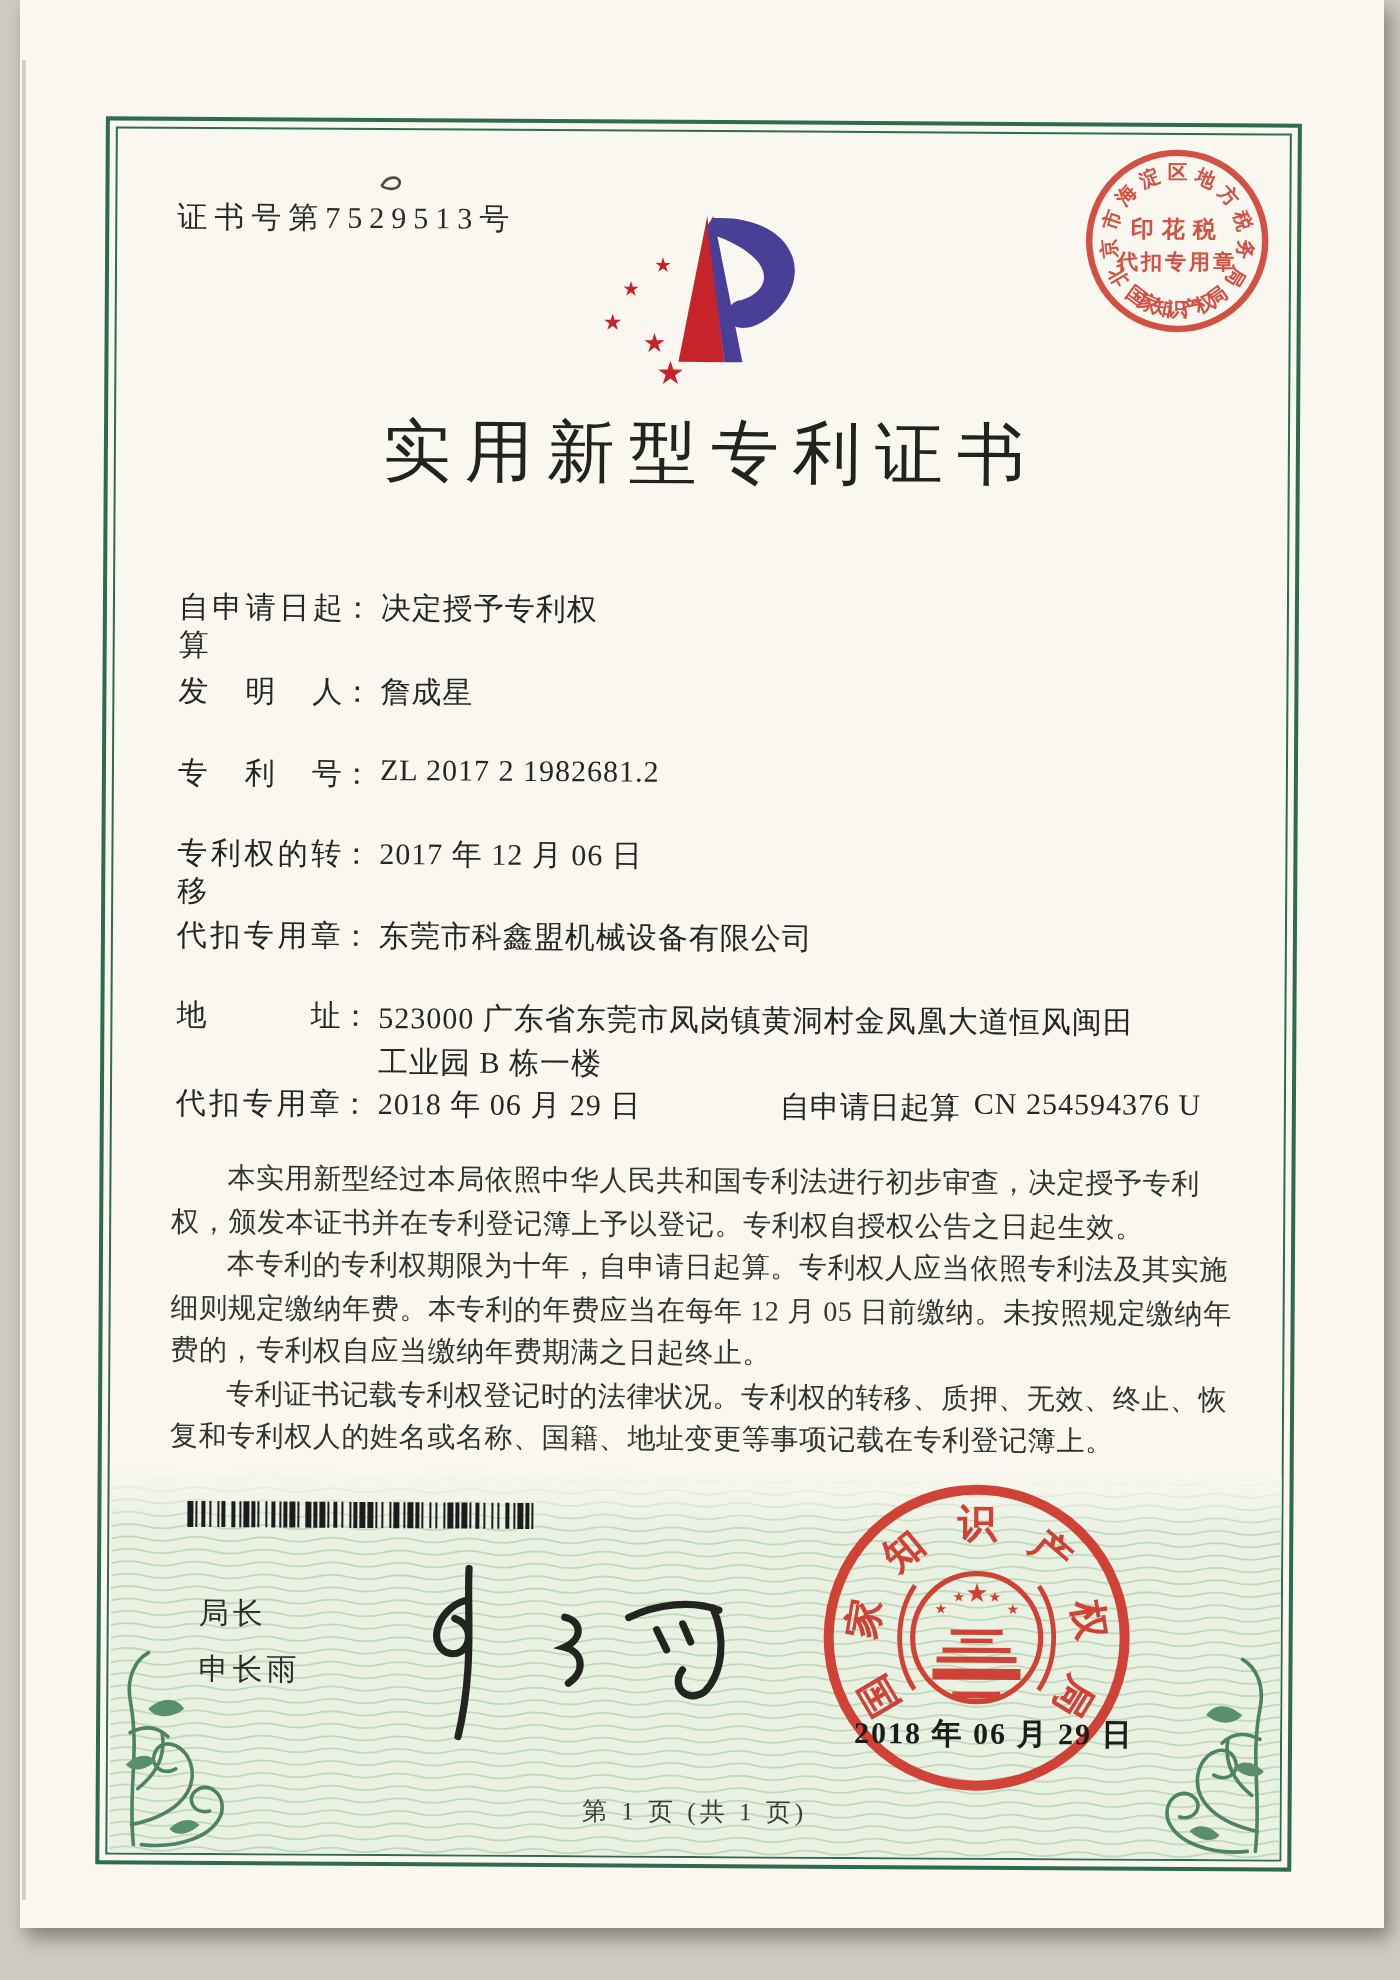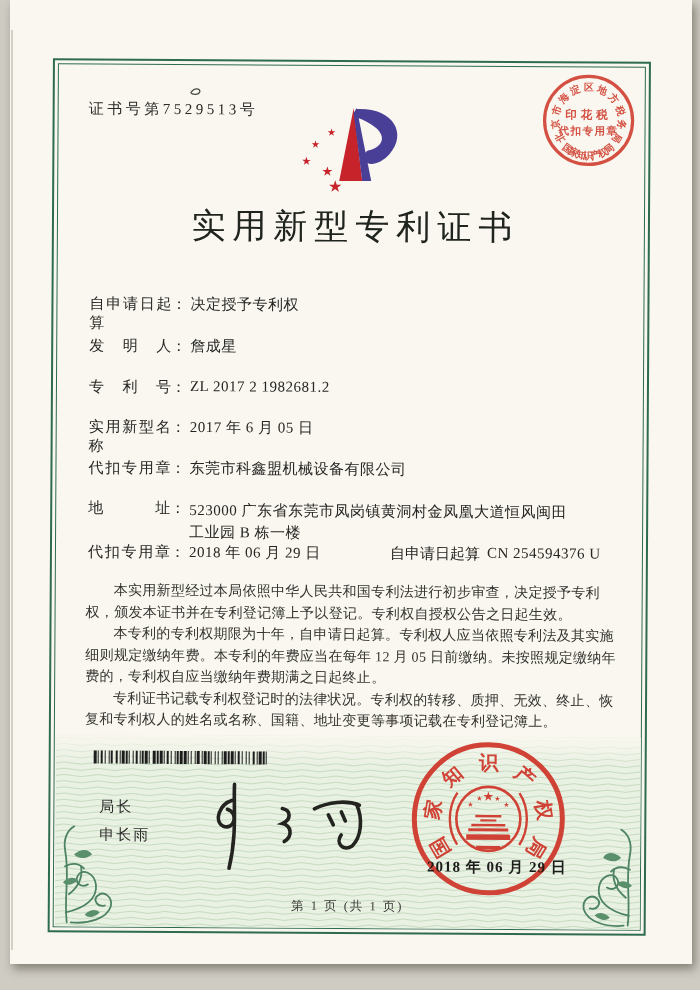--- a/index.html
+++ b/index.html
@@ -107,21 +107,21 @@
   <div class="frow" style="top:296px">
     <span class="flabel">自申请日起算</span><span class="fcolon">：</span><span class="fval">决定授予专利权</span>
   </div>
   <div class="frow" style="top:338px">
     <span class="flabel">发明人</span><span class="fcolon">：</span><span class="fval">詹成星</span>
   </div>
   <div class="frow" style="top:379px">
     <span class="flabel">专利号</span><span class="fcolon">：</span><span class="fval">ZL 2017 2 1982681.2</span>
   </div>
   <div class="frow" style="top:419px">
-    <span class="flabel">实用新型名称</span><span class="fcolon">：</span><span class="fval">2017 年 6 月 05 日</span>
+    <span class="flabel">专利权的转移</span><span class="fcolon">：</span><span class="fval">2017 年 12 月 06 日</span>
   </div>
   <div class="frow" style="top:460px">
     <span class="flabel">代扣专用章</span><span class="fcolon">：</span><span class="fval">东莞市科鑫盟机械设备有限公司</span>
   </div>
   <div class="frow" style="top:500px">
     <span class="flabel">地址</span><span class="fcolon">：</span><span class="fval addr">523000 广东省东莞市凤岗镇黄洞村金凤凰大道恒风闽田工业园 B 栋一楼</span>
   </div>
   <div class="frow" style="top:544px">
     <span class="flabel">代扣专用章</span><span class="fcolon">：</span><span class="fval">2018 年 06 月 29 日</span>
     <span class="fpair2">

